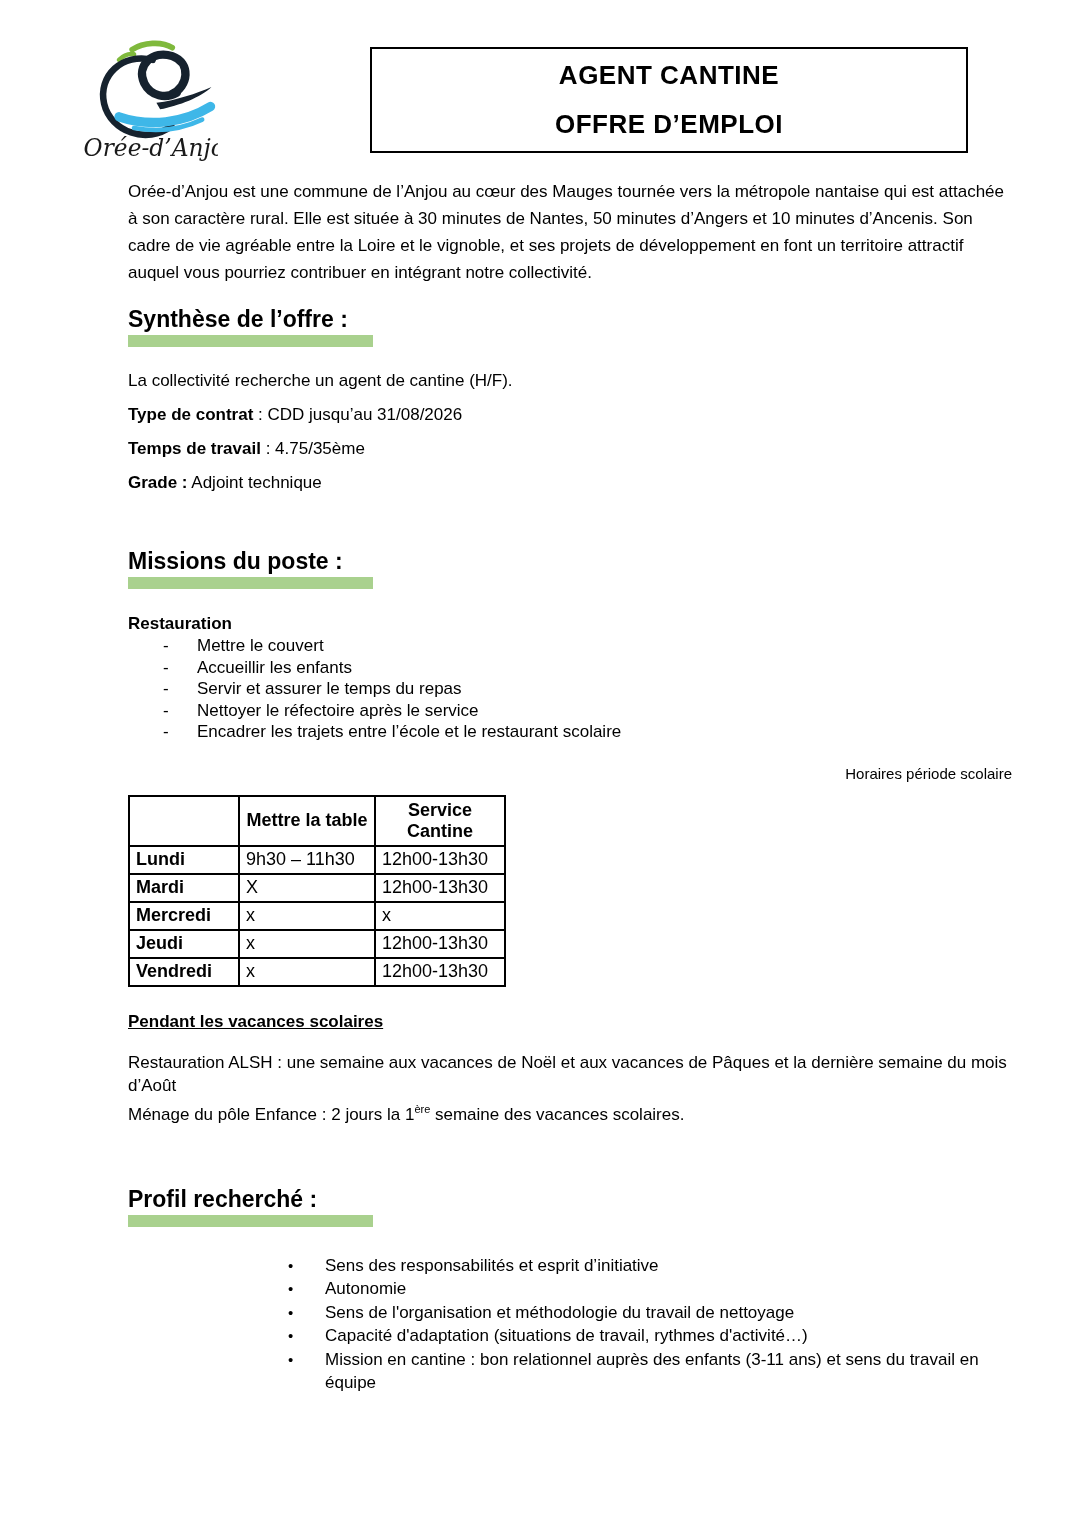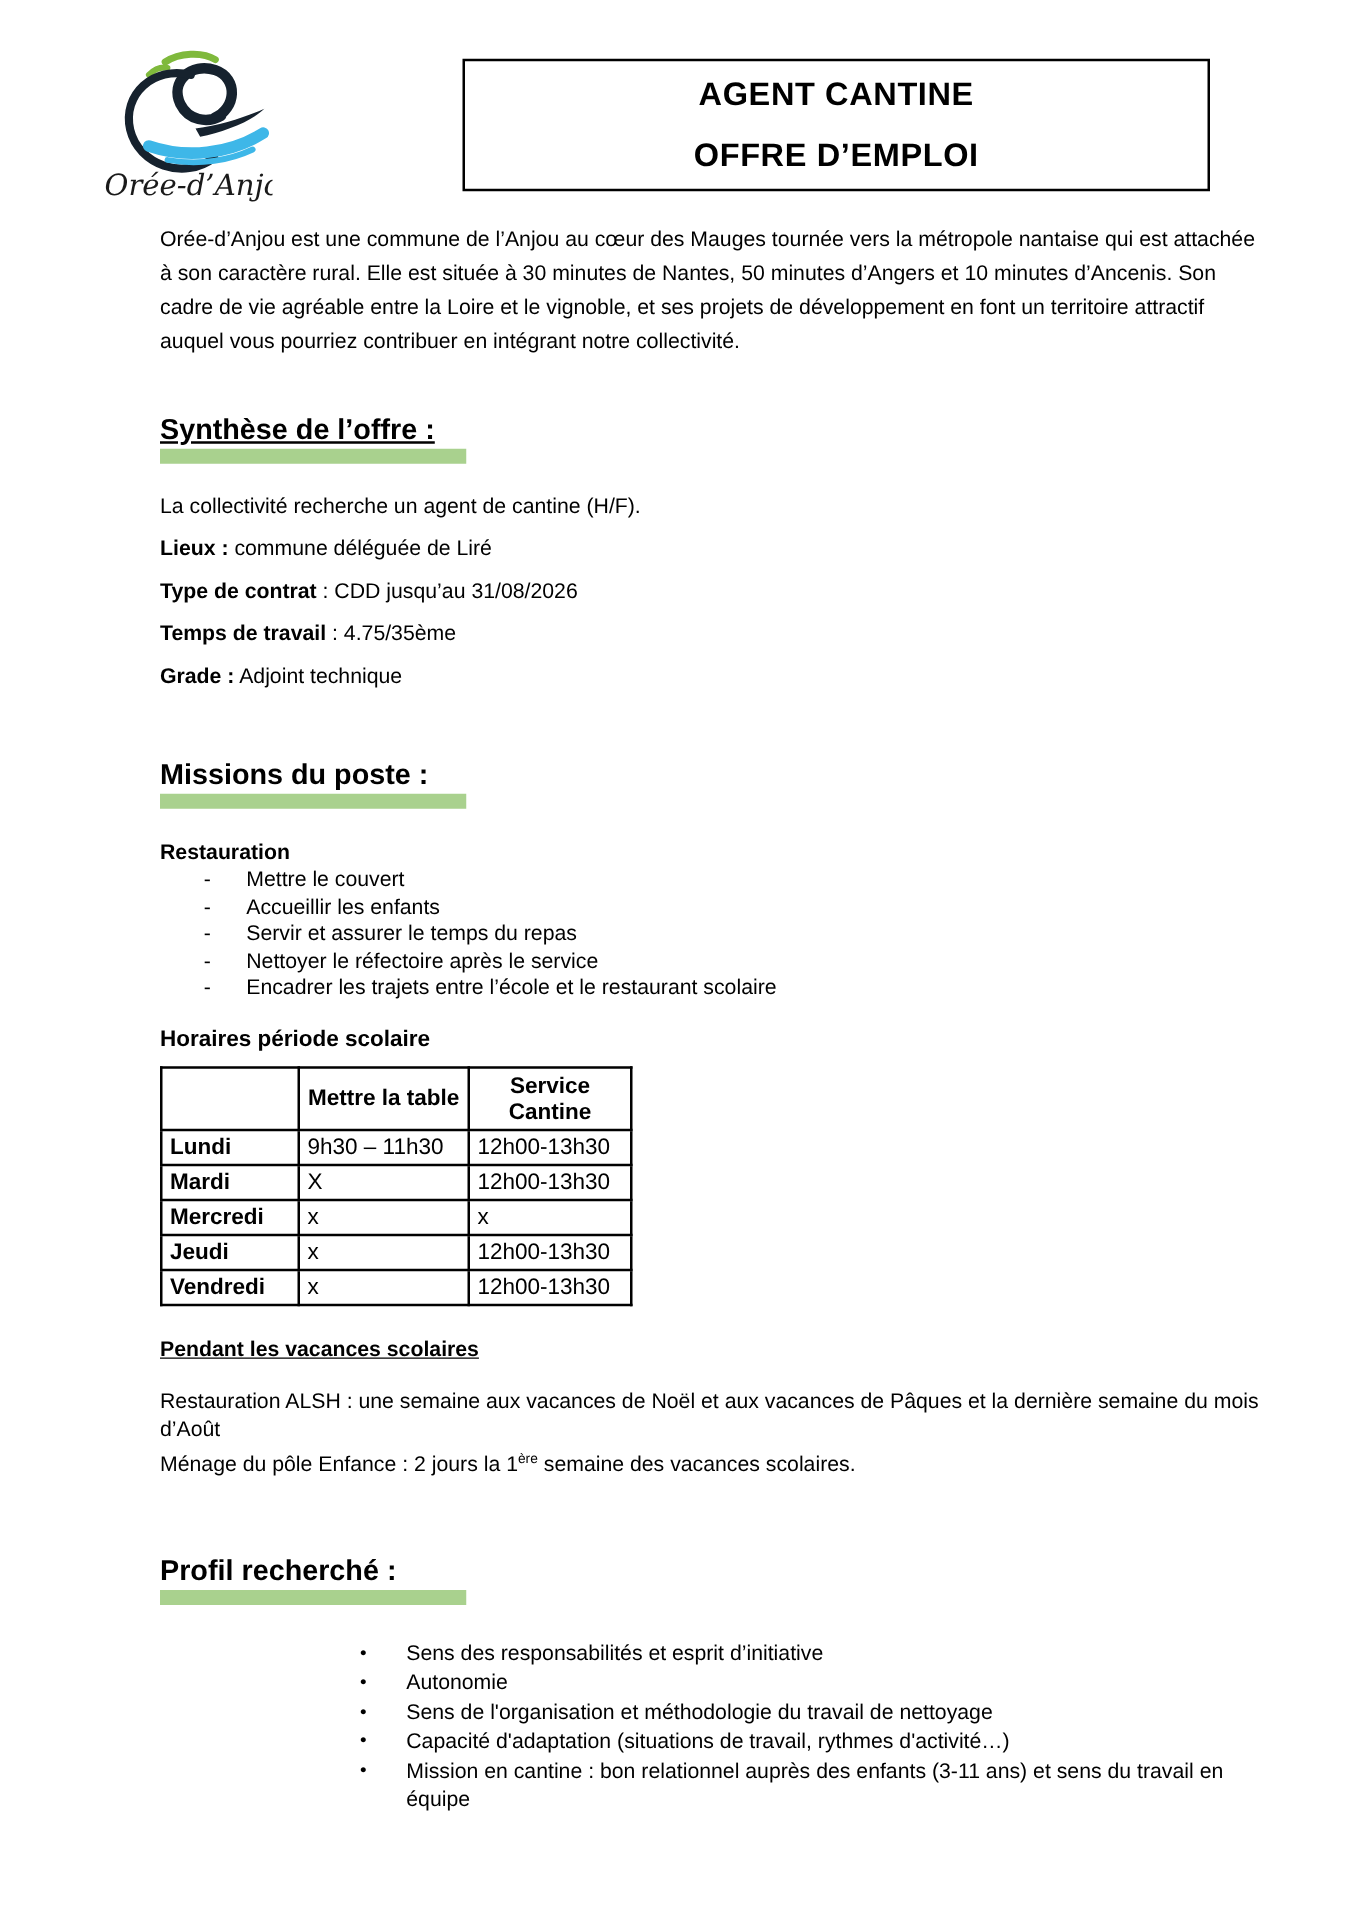--- a/index.html
+++ b/index.html
@@ -18,31 +18,31 @@
     position:absolute; left:370px; top:47px; width:598px; height:106px;
     border:2px solid #000;
     display:flex; flex-direction:column; align-items:center; justify-content:center;
     gap:18px;
   }
   .title-line { font-size:26px; font-weight:bold; letter-spacing:0.5px; }
   
   .content { position:absolute; left:128px; top:178px; width:884px; }
   .intro { font-size:17px; line-height:27px; }
   h2.sect { font-size:23px; font-weight:bold; line-height:27px; }
-  .h-synthese { margin-top:44px;text-decoration:underline; }
+  .h-synthese { margin-top:20px; }
   .greenbar { width:245px; height:12px; margin-top:2px; background:#a9d18e; }
   .lead-line { margin-top:23px; font-size:17px; line-height:21px; }
   .field { margin-top:13px; font-size:17px; line-height:21px; }
   .h-missions { margin-top:55px; }
   .sous-line { margin-top:23px; font-size:17px; line-height:21px; }
   .sub-title { margin-top:24px; font-size:17px; font-weight:bold; line-height:21px; }
   .dash-list { margin-top:1px; }
   .dash-item { display:flex; font-size:17px; line-height:21.5px; margin-left:35px; }
   .dash-item .marker { width:34px; flex:0 0 34px; }
-  .horaires-title { margin-top:20px; font-size:18px; font-weight:bold; line-height:21px; }
+  .horaires-title { margin-top:20px; font-size:15px; font-weight:normal; line-height:21px;text-align:right; }
   
   table.horaires {
     margin-top:11px;
     border-collapse:collapse;
     table-layout:fixed;
     width:376px;
     font-size:18px;
   }
   table.horaires th, table.horaires td { border:2px solid #000; padding:0 6px; }
   table.horaires th { height:50px; font-weight:bold; text-align:center; vertical-align:middle; }
@@ -88,21 +88,20 @@
 
   <div class="content">
 
     <p class="intro">Orée-d’Anjou est une commune de l’Anjou au cœur des Mauges tournée vers la métropole nantaise qui est attachée à son caractère rural. Elle est située à 30 minutes de Nantes, 50 minutes d’Angers et 10 minutes d’Ancenis. Son cadre de vie agréable entre la Loire et le vignoble, et ses projets de développement en font un territoire attractif auquel vous pourriez contribuer en intégrant notre collectivité.</p>
 
     <h2 class="sect h-synthese">Synthèse de l’offre :</h2>
     <div class="greenbar"></div>
 
     <p class="lead-line">La collectivité recherche un agent de cantine (H/F).</p>
 
-    <p class="field"><strong>Lieux :</strong><span> commune déléguée de Liré</span></p>
     <p class="field"><strong>Type de contrat</strong><span> : CDD jusqu’au 31/08/2026</span></p>
     <p class="field"><strong>Temps de travail</strong><span> : 4.75/35ème</span></p>
     <p class="field"><strong>Grade :</strong><span> Adjoint technique</span></p>
 
     <h2 class="sect h-missions">Missions du poste :</h2>
     <div class="greenbar"></div>
 
 
     <p class="sub-title">Restauration</p>
     <div class="dash-list">

